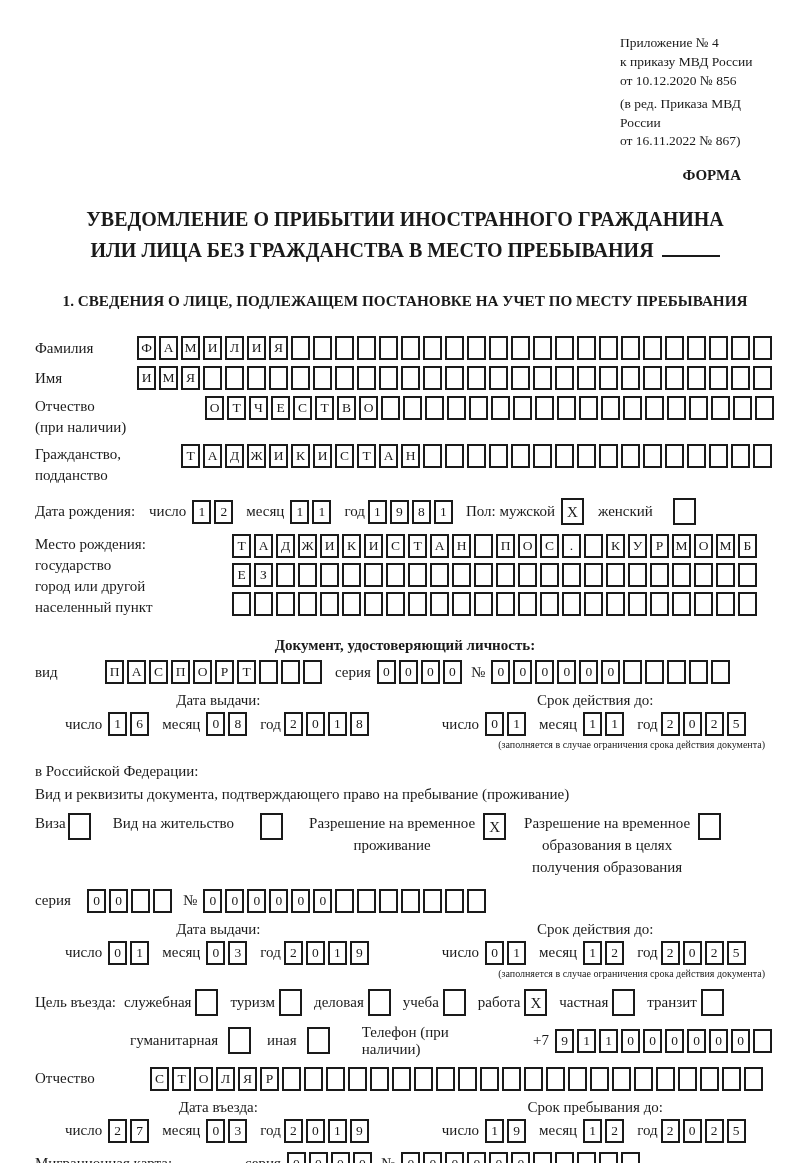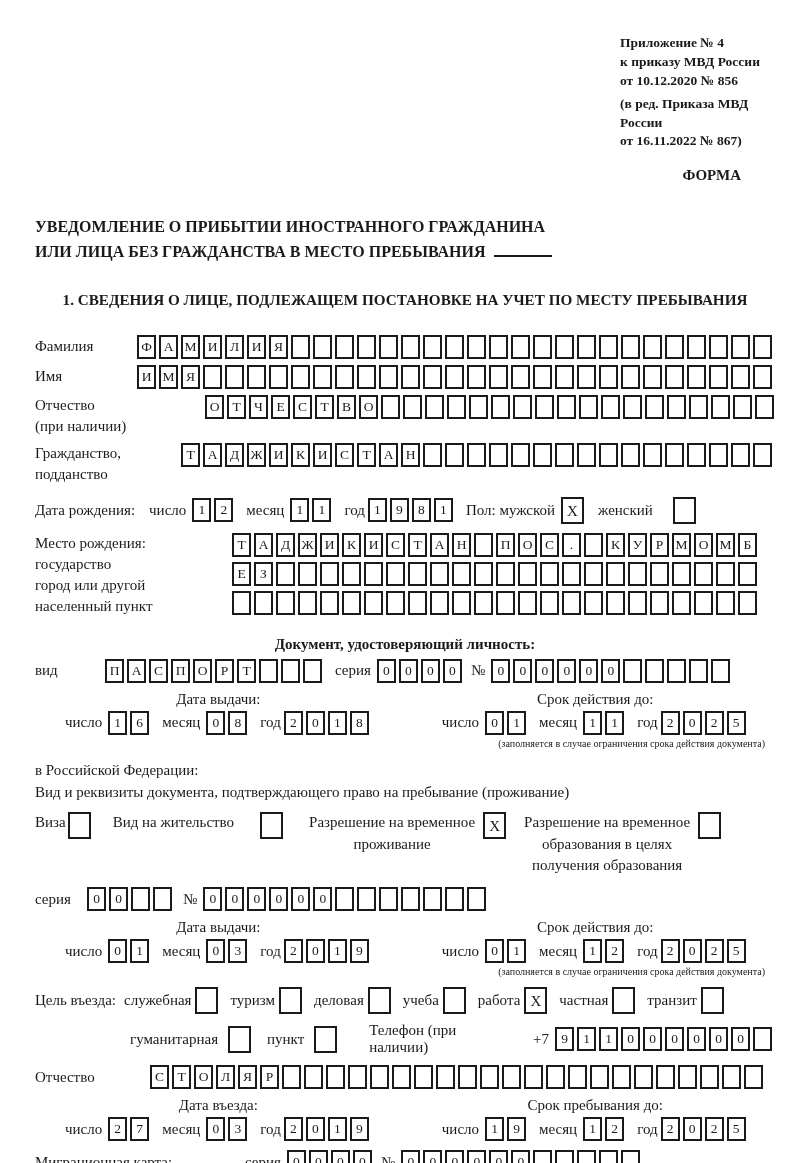--- a/index.html
+++ b/index.html
@@ -16,25 +16,25 @@
     display:inline-block; width:19px; height:24px; border:2px solid #1a1a1a;
     margin-right:3px; text-align:center; font-size:13.5px; line-height:20px;
     flex:0 0 auto; background:#fff;
   }
   .checkbox {
     display:inline-block; width:23px; height:27px; border:2px solid #1a1a1a;
     text-align:center; font-size:15px; line-height:24px; vertical-align:middle;
     background:#fff; flex:0 0 auto;
   }
 
-  .hdr { margin-left:585px; font-size:13.5px; line-height:1.4;font-weight:bold; }
+  .hdr { margin-left:585px; font-size:13.5px; line-height:1.4; }
   .hdr .gap { height:4px; }
   .forma { text-align:right; padding-right:34px; font-weight:bold; margin-top:16px; font-size:15px; }
 
-  .title { font-weight:bold; font-size:16px; line-height:1.55; margin-top:31px; }
+  .title { text-align:center; font-weight:bold; font-size:20px; line-height:1.55; margin-top:20px; }
   .title-underline { display:inline-block; width:58px; border-bottom:2px solid #1a1a1a; margin-left:8px; vertical-align:baseline; }
 
   .sec1 { text-align:center; font-weight:bold; font-size:15.2px; margin-top:26px; }
 
   .row { display:flex; align-items:center; margin-top:6px; }
   .row.top { align-items:flex-start; }
   .lbl { flex:0 0 auto; line-height:1.4; }
   .w102 { width:102px; } .w146 { width:146px; } .w170 { width:170px; } .w115 { width:115px; }
   .lbl .l2 { display:block; }
 
@@ -544,21 +544,21 @@
     <span class="checkbox">X</span>
     <span class="opt">частная</span>
     <span class="checkbox"></span>
     <span class="opt">транзит</span>
     <span class="checkbox"></span>
   </div>
 
   <div class="phone-line">
     <span>гуманитарная</span>
     <span class="checkbox" style="margin-left:10px;"></span>
-    <span style="margin-left:16px;">пункт</span>
+    <span style="margin-left:16px;">иная</span>
     <span class="checkbox" style="margin-left:10px;"></span>
     <span style="margin-left:32px;">Телефон (при наличии)</span>
     <span style="margin-left:24px; margin-right:6px;">+7</span>
     <span class="cells">
         <span class="cell">9</span>
         <span class="cell">1</span>
         <span class="cell">1</span>
         <span class="cell">0</span>
         <span class="cell">0</span>
         <span class="cell">0</span>

